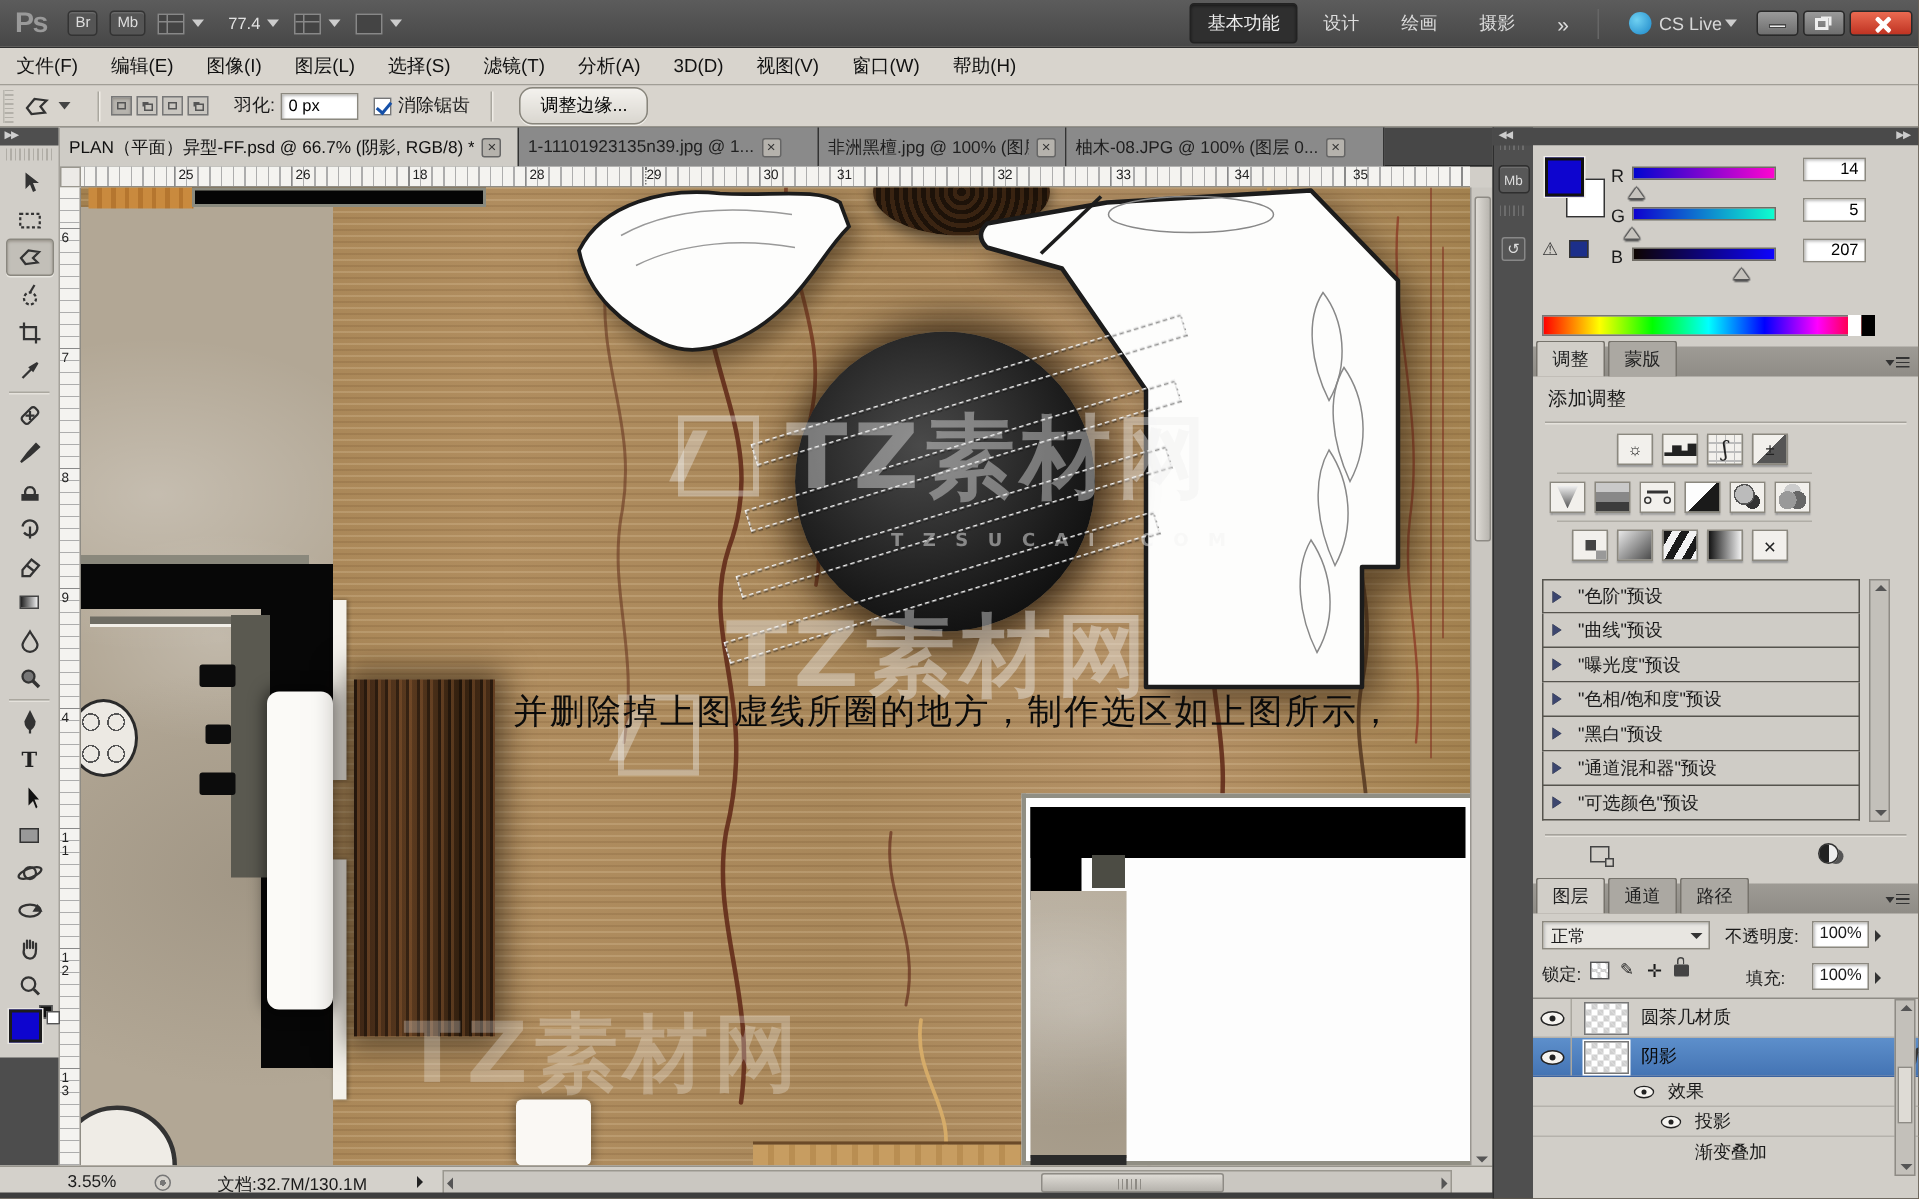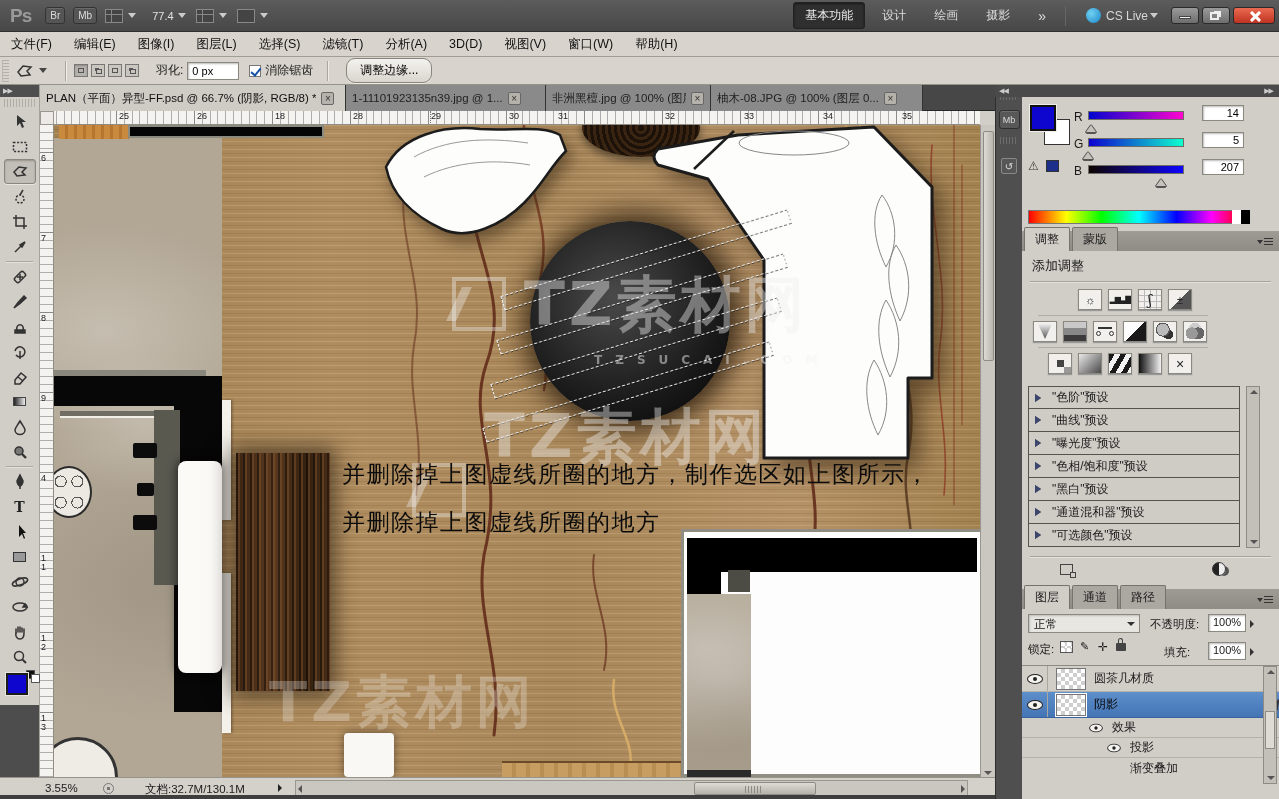--- a/index.html
+++ b/index.html
@@ -482,21 +482,20 @@
 
     <div class="abs" style="left:627px;top:404px;width:299px;height:248px;border:3px solid #908e83;border-right:none;background:#fdfdfd">
       <div class="abs" style="left:3px;top:6px;width:290px;height:34px;background:#000"></div>
       <div class="abs" style="left:3px;top:6px;width:34px;height:62px;background:#000"></div>
       <div class="abs" style="left:44px;top:38px;width:22px;height:22px;background:#4c4c44"></div>
       <div class="abs marble" style="left:3px;top:62px;width:64px;height:178px"></div>
       <div class="abs" style="left:3px;top:238px;width:64px;height:7px;background:#2a2a2a"></div>
     </div>
 
     <div class="abs note" style="left:288px;top:334px">并删除掉上图虚线所圈的地方，制作选区如上图所示，</div>
-    <div class="abs note" style="left:288px;top:382px">并删除掉上图虚线所圈的地方</div>
   </div>
 
   <div class="abs vscroll">
     <span class="vthumb"></span>
     <span class="arrow" style="left:3px;bottom:2px;border-top-color:#555;border-bottom:none"></span>
   </div>
   <div class="abs statusrow">
     <span class="abs" style="left:45px;top:4px">3.55%</span>
     <span class="abs" style="left:103px;top:5px;width:11px;height:11px;border:1px solid #777;border-radius:50%;background:radial-gradient(circle 2px at 50% 50%,#777 2px,transparent 2px)"></span>
     <span class="abs" style="left:145px;top:4px">文档:32.7M/130.1M</span>

